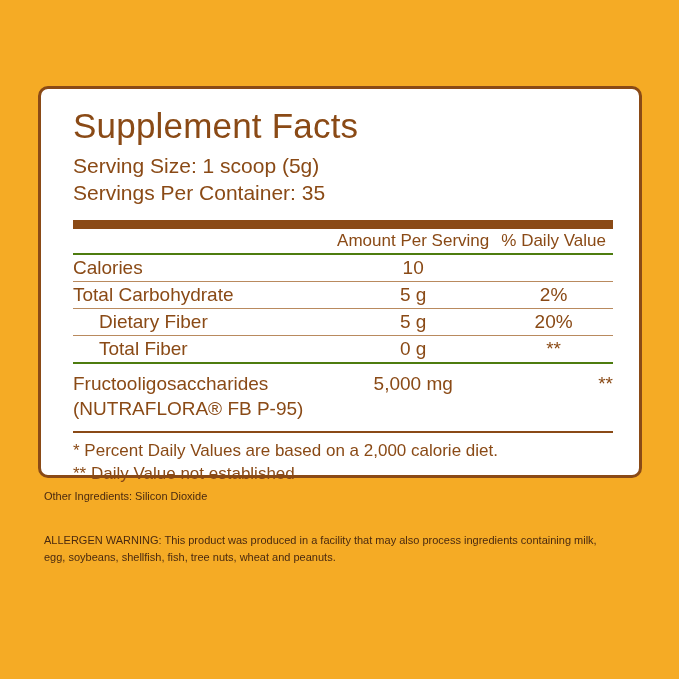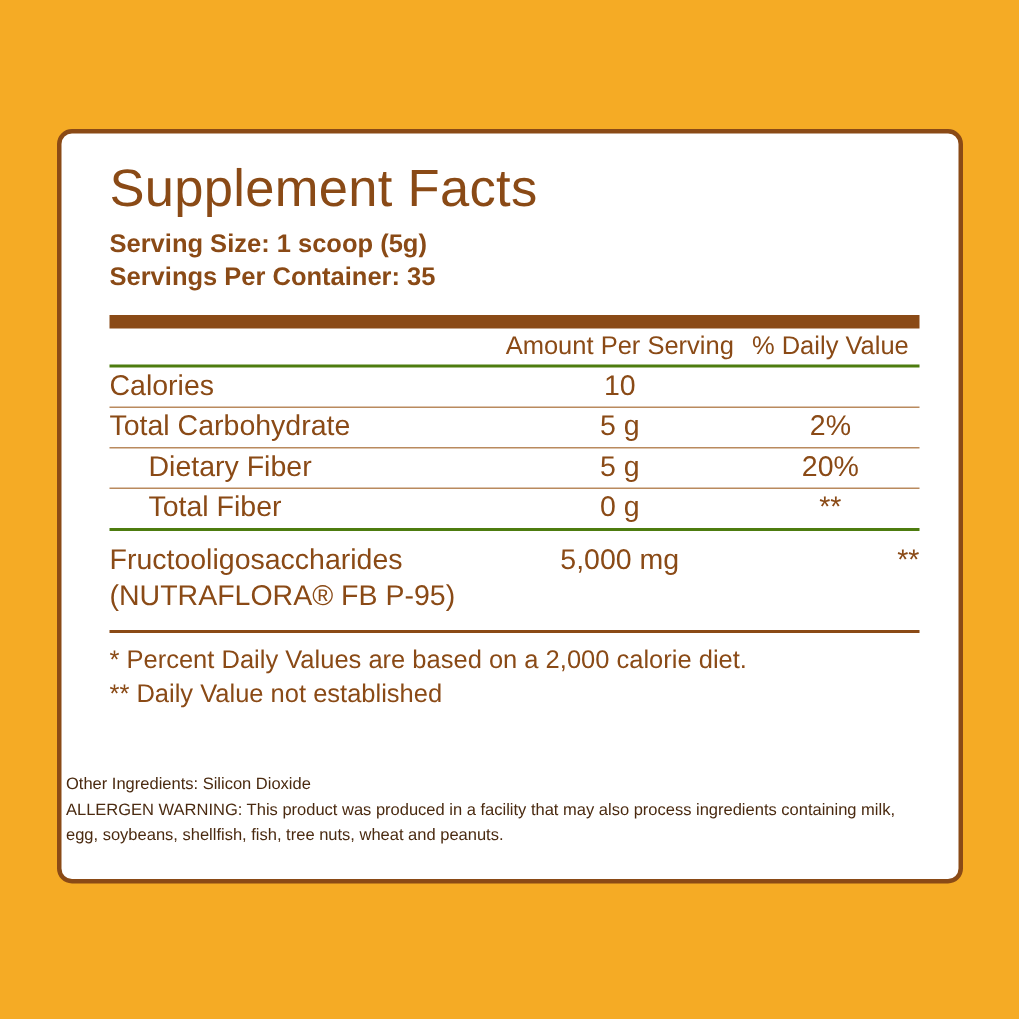--- a/index.html
+++ b/index.html
@@ -16,21 +16,21 @@
   .page {
     position: relative;
     width: 679px;
     height: 679px;
   }
   .panel {
     position: absolute;
     left: 38px;
     top: 86px;
     width: 604px;
-    height: 503px;
+    height: 392px;
     background: #ffffff;
     border: 3px solid #8a4a16;
     border-radius: 10px;
     box-sizing: border-box;
   }
   .panel-inner {
     position: absolute;
     left: 32px;
     right: 26px;
     top: 18px;
@@ -38,24 +38,24 @@
   .sf-title {
     color: #8a4a16;
     font-size: 35px;
     letter-spacing: 0.2px;
     line-height: 1.1;
     margin: 0 0 6px 0;
     font-weight: normal;
   }
   .sf-line {
     color: #8a4a16;
-    font-size: 17px;
+    font-size: 21px;
     line-height: 1.3;
     margin: 0;
-    font-weight: bold;
+    font-weight: normal;
   }
   .rule-thick {
     height: 9px;
     background: #8a4a16;
     margin-top: 14px;
   }
   .rule-thin {
     height: 2px;
     background: #8a4a16;
   }
@@ -102,21 +102,21 @@
   .fos-sub  { margin-top: 1px; }
   .footnotes {
     color: #8a4a16;
     font-size: 17px;
     line-height: 1.35;
     padding-top: 7px;
   }
   .other-ing {
     position: absolute;
     left: 44px;
-    top: 515px;
+    top: 488px;
     width: 580px;
     color: #4a2a10;
     font-size: 11px;
     line-height: 1.5;
   }
   .allergen {
     position: absolute;
     left: 44px;
     top: 532px;
     width: 576px;

